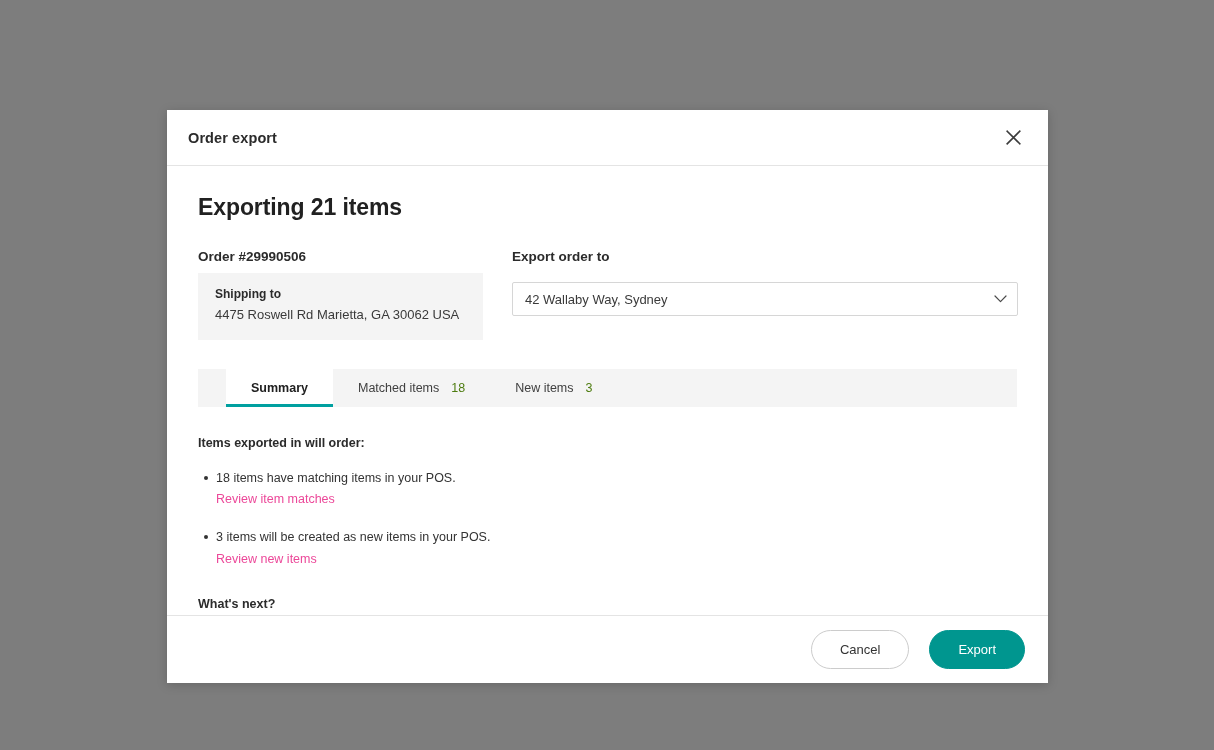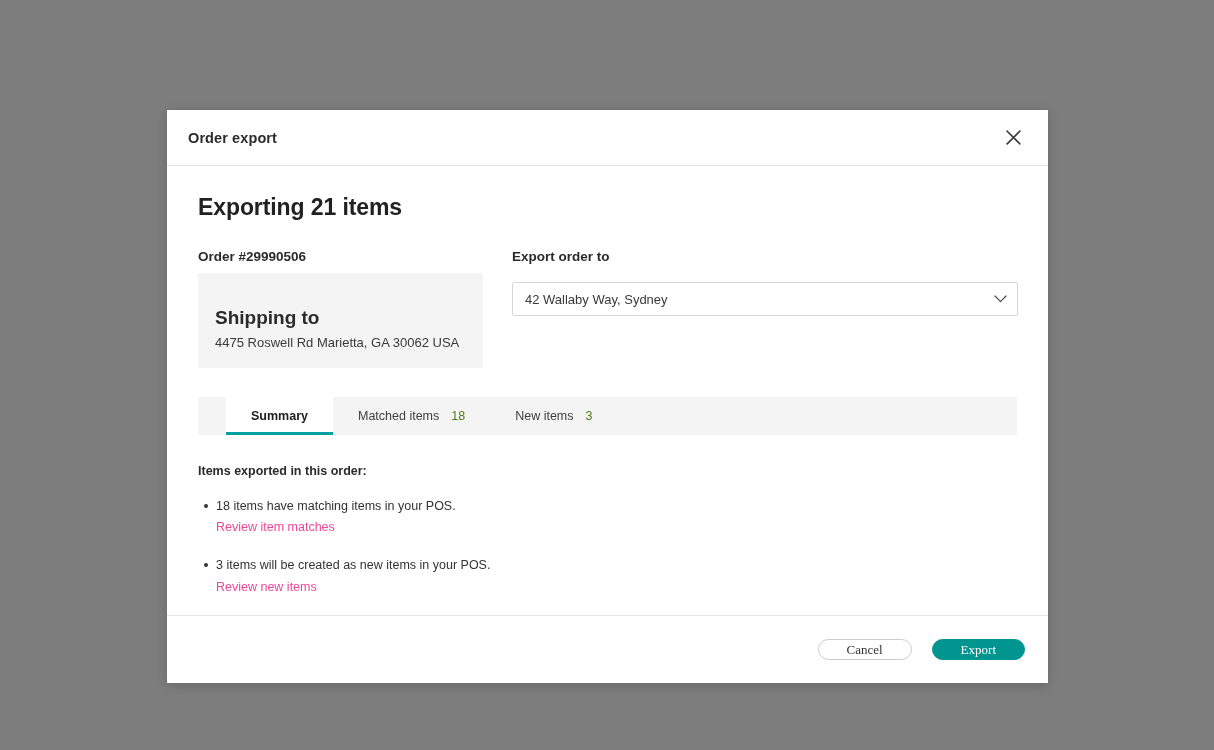--- a/index.html
+++ b/index.html
@@ -96,25 +96,24 @@
     color: #2b2b2b;
     margin-bottom: 9px;
   }
 
   .shipping-box {
     background: #f4f4f4;
     padding: 14px 17px 16px 17px;
     min-height: 61px;
   }
   .shipping-label {
-    font-size: 19px;
+    font-size: 12px;
     font-weight: bold;
     color: #2b2b2b;
     margin-bottom: 5px;
-    margin-top: 20px;
   }
   .shipping-address {
     font-size: 13px;
     color: #3a3a3a;
     line-height: 1.35;
   }
 
   .field-label {
     font-size: 13.5px;
     font-weight: bold;
@@ -238,25 +237,25 @@
     flex: 0 0 68px;
     height: 68px;
     border-top: 1px solid #e4e4e4;
     display: flex;
     align-items: center;
     justify-content: flex-end;
     gap: 20px;
     padding: 0 23px;
   }
   .btn {
-    font-family: Liberation Serif, serif;
+    font-family: Liberation Sans, sans-serif;
     font-size: 13px;
     border-radius: 999px;
     cursor: pointer;
-    height: 21px;
+    height: 39px;
     padding: 0 28px;
     display: inline-flex;
     align-items: center;
     justify-content: center;
   }
   .btn-cancel {
     background: #ffffff;
     border: 1px solid #cccccc;
     color: #333333;
     min-width: 91px;
@@ -323,21 +322,21 @@
       <button class="tab">
         <span>Matched items</span>
         <span class="tab-count">18</span>
       </button>
       <button class="tab">
         <span>New items</span>
         <span class="tab-count">3</span>
       </button>
     </div>
 
-    <div class="section-title">Items exported in this order:</div>
+    <div class="section-title">Items exported in will order:</div>
 
     <ul class="bullets">
       <li>
         <span>18 items have matching items in your POS.</span>
         <a class="bullet-link">Review item matches</a>
       </li>
       <li>
         <span>3 items will be created as new items in your POS.</span>
         <a class="bullet-link">Review new items</a>
       </li>

